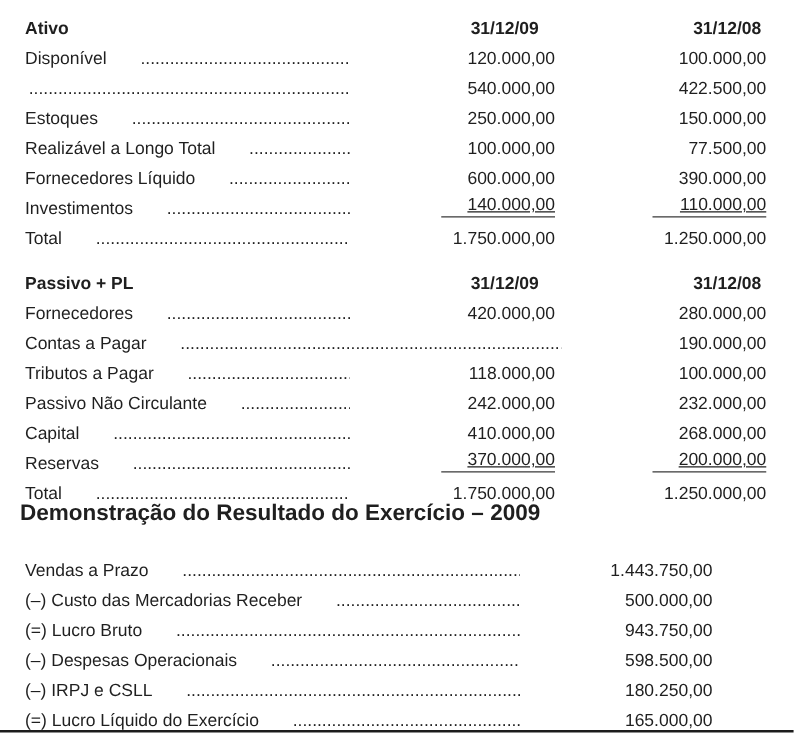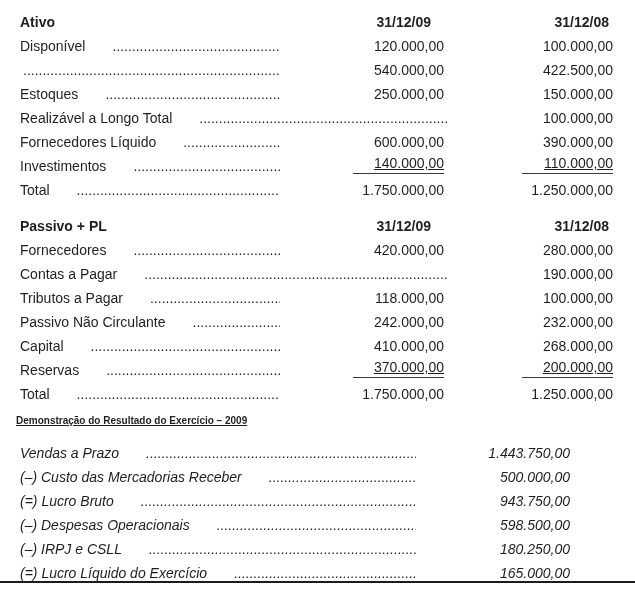--- a/index.html
+++ b/index.html
@@ -24,22 +24,22 @@
   .h1 { width:140px; text-align:right; padding-right:13px; }
   .h2 { width:145px; text-align:right; padding-right:4px; }
   .vwrap { display:inline-block; text-align:right; }
   .vwrap.u {
     min-width:91px;
     border-bottom:1.5px solid #3a3a3a;
     padding-bottom:2px;
     text-decoration:underline;
   }
   .section2 { margin-top:12px; }
-  .dre-title { margin-top:11px; margin-left:-4px; height:24px; font-size:10px;text-decoration:underline; }
-  .dre-rows { margin-top:0; padding-right:43px;font-style:italic; }
+  .dre-title { margin-top:0; margin-left:-4px; height:24px; font-size:18px; }
+  .dre-rows { margin-top:14px; padding-right:43px; }
   .dre-v { width:130px; text-align:right; white-space:nowrap; }
   .rule {
     margin-left:-20px; margin-right:-22px;
     border-top:2px solid #1c1c1c;
   }
 </style>
 </head>
 <body>
 
 <div class="sheet">
@@ -69,20 +69,21 @@
     <span class="label">Estoques</span>
     <span class="dots"></span>
     <span class="v1"><span class="vwrap">250.000,00</span></span>
     <span class="v2"><span class="vwrap">150.000,00</span></span>
   </div>
 
   <div class="row">
     <span class="label">Realizável a Longo Total</span>
     <span class="dots"></span>
     <span class="v1"><span class="vwrap">100.000,00</span></span>
+    <span class="v2"><span class="vwrap">77.500,00</span></span>
   </div>
 
   <div class="row">
     <span class="label">Fornecedores Líquido</span>
     <span class="dots"></span>
     <span class="v1"><span class="vwrap">600.000,00</span></span>
     <span class="v2"><span class="vwrap">390.000,00</span></span>
   </div>
 
   <div class="row">

